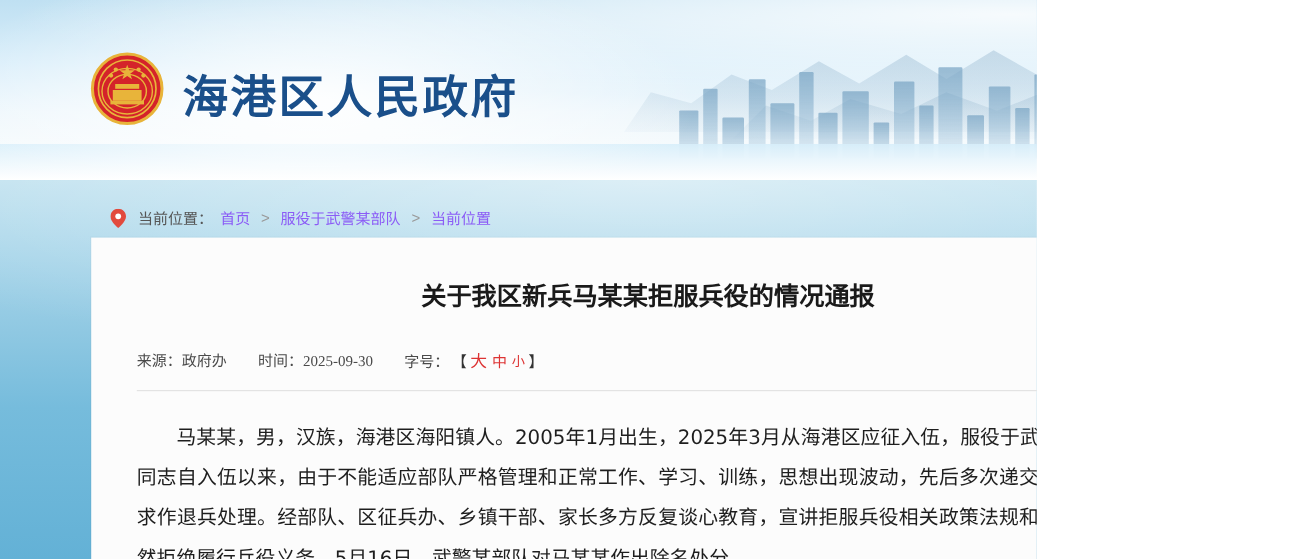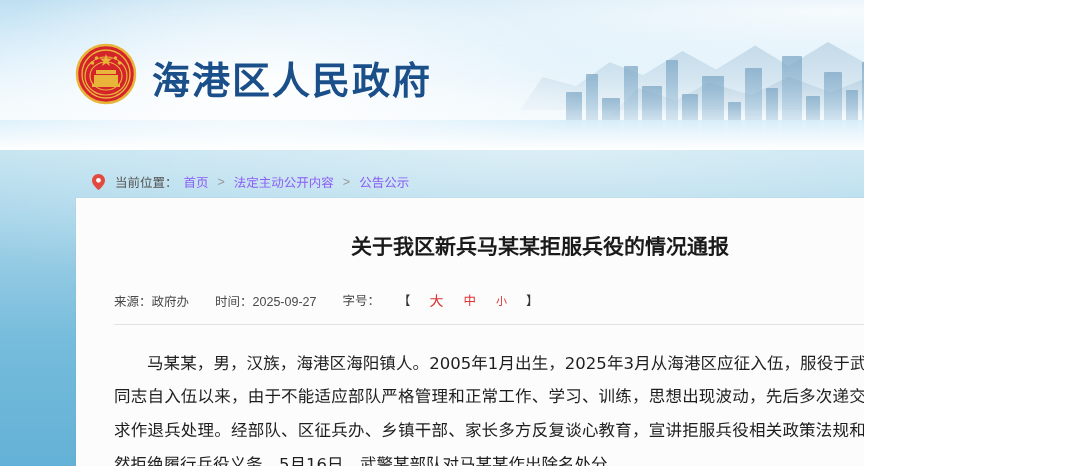--- a/index.html
+++ b/index.html
@@ -114,27 +114,28 @@
     text-align: center;
     font-size: 21px; font-weight: 700; color: #1a1a1a;
     padding: 34px 60px 0;
     line-height: 1.5;
     font-family: "DejaVu Sans", "Liberation Sans", sans-serif;
   }
 
   
   .meta {
     margin: 26px 38px 0;
-    display: flex; align-items: flex-end;
+    display: flex; align-items: flex-start;
     font-size: 12.5px; color: #4a4a4a;
     padding-bottom: 14px;
     position: relative;
+    font-family: Liberation Serif, serif;
   }
   .meta .item { margin-right: 26px; white-space: nowrap; }
-  .meta .fontsize { display: flex; align-items: center; gap: 18px; }
+  .meta .fontsize { display: flex; align-items: center; gap: 2px; }
   .fs-brack { color: #333; }
   .fs-opt { color: #d33; cursor: pointer; padding: 0 1px; }
   .fs-opt.big  { font-size: 14px; }
   .fs-opt.mid  { font-size: 12.5px; }
   .fs-opt.small{ font-size: 11px; }
   .meta .spacer { flex: 1; }
   .share { display: flex; align-items: center; gap: 5px; color: #15803d; font-size: 12.5px; }
   .wechat-ico {
     width: 16px; height: 16px; border-radius: 50%;
     background: #3fbb3f; position: relative; display: inline-block;
@@ -230,35 +231,35 @@
   <div class="breadcrumb">
     <span class="pin">
       <svg viewBox="0 0 13 16" width="13" height="16" aria-hidden="true">
         <path d="M6.5 0C2.9 0 0 2.9 0 6.5C0 11 6.5 16 6.5 16S13 11 13 6.5C13 2.9 10.1 0 6.5 0Z" fill="#e24a3d"></path>
         <circle cx="6.5" cy="6.3" r="2.4" fill="#ffffff"></circle>
       </svg>
     </span>
     <span class="bc-label">当前位置：</span>
     <a class="bc-link" href="#">首页</a>
     <span class="bc-sep">&gt;</span>
-    <a class="bc-link" href="#">法定主动公开内容</a>
+    <a class="bc-link" href="#">服役于武警某部队</a>
     <span class="bc-sep">&gt;</span>
-    <a class="bc-link" href="#">公告公示</a>
+    <a class="bc-link" href="#">当前位置</a>
   </div>
 
   <div class="content">
 
     <h1 class="doc-title">关于我区新兵马某某拒服兵役的情况通报</h1>
 
     <div class="meta">
       <span class="item">
         <span>来源：</span><span>政府办</span>
       </span>
       <span class="item">
-        <span>时间：</span><span>2025-09-27</span>
+        <span>时间：</span><span>2025-09-30</span>
       </span>
       <span class="item fontsize">
         <span>字号：</span>
         <span class="fs-brack">【</span>
         <span class="fs-opt big">大</span>
         <span class="fs-opt mid">中</span>
         <span class="fs-opt small">小</span>
         <span class="fs-brack">】</span>
       </span>
       <span class="spacer"></span>

